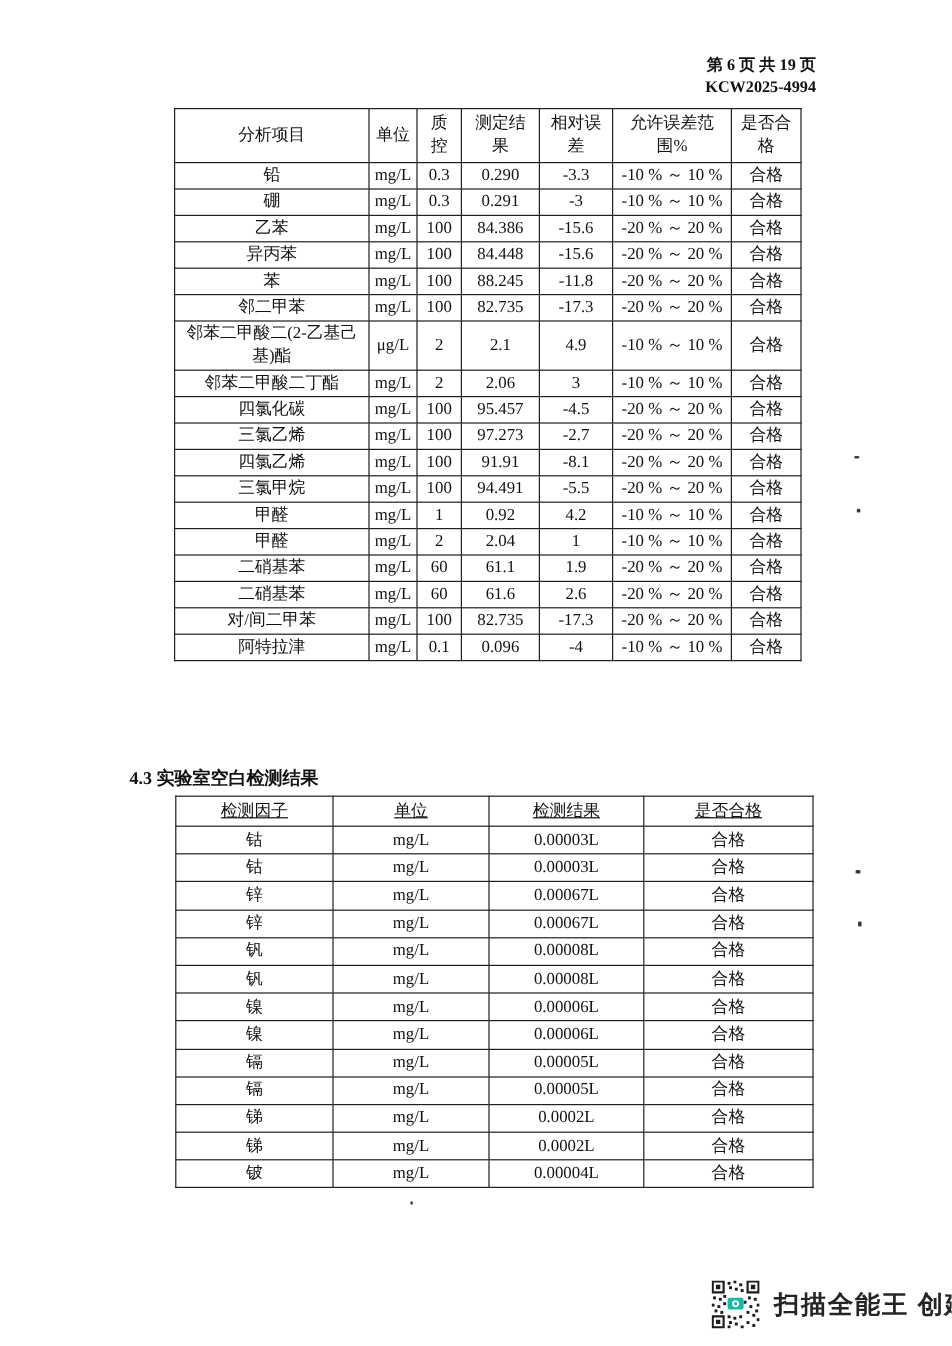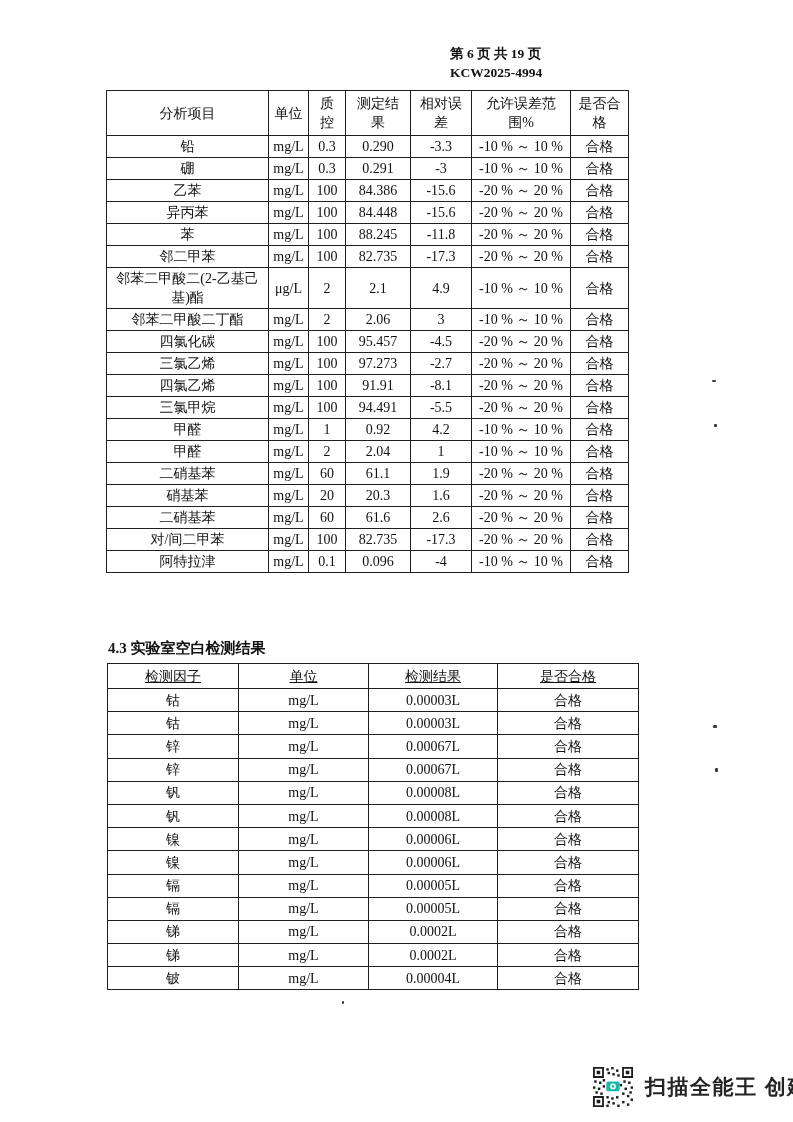--- a/index.html
+++ b/index.html
@@ -6,24 +6,24 @@
   html,body { width:793px; height:1122px; }
   body {
     position:relative;
     background:#ffffff;
     color:#111;
     font-family:"Liberation Serif","DejaVu Serif",serif;
     overflow:hidden;
   }
   .page-head {
     position:absolute; top:44px; left:450px; width:230px;
-    text-align:left; font-size:13.5px; font-weight:600; line-height:19px;
+    text-align:right; font-size:13.5px; font-weight:600; line-height:19px;
   }
   table {
-    position:absolute; border-collapse:collapse; table-layout:fixed; background:#fff;
+    position:absolute; border-collapse:collapse; table-layout:fixed; background:#fff;margin-left:39px;
   }
   th, td {
     border:1.6px solid #1f1f1f;
     text-align:center; vertical-align:middle;
     font-size:14px; line-height:19px;
     white-space:pre-line;
     padding:1px 2px;
     font-weight:normal;
   }
   #accuracy-table { left:106px; top:90px; width:522px; }
@@ -234,29 +234,20 @@
       <tr>
         <td>二硝基苯</td>
         <td>mg/L</td>
         <td>60</td>
         <td>61.1</td>
         <td>1.9</td>
         <td>-20 % ～ 20 %</td>
         <td>合格</td>
       </tr>
 
-      <tr>
-        <td>硝基苯</td>
-        <td>mg/L</td>
-        <td>20</td>
-        <td>20.3</td>
-        <td>1.6</td>
-        <td>-20 % ～ 20 %</td>
-        <td>合格</td>
-      </tr>
 
       <tr>
         <td>二硝基苯</td>
         <td>mg/L</td>
         <td>60</td>
         <td>61.6</td>
         <td>2.6</td>
         <td>-20 % ～ 20 %</td>
         <td>合格</td>
       </tr>

